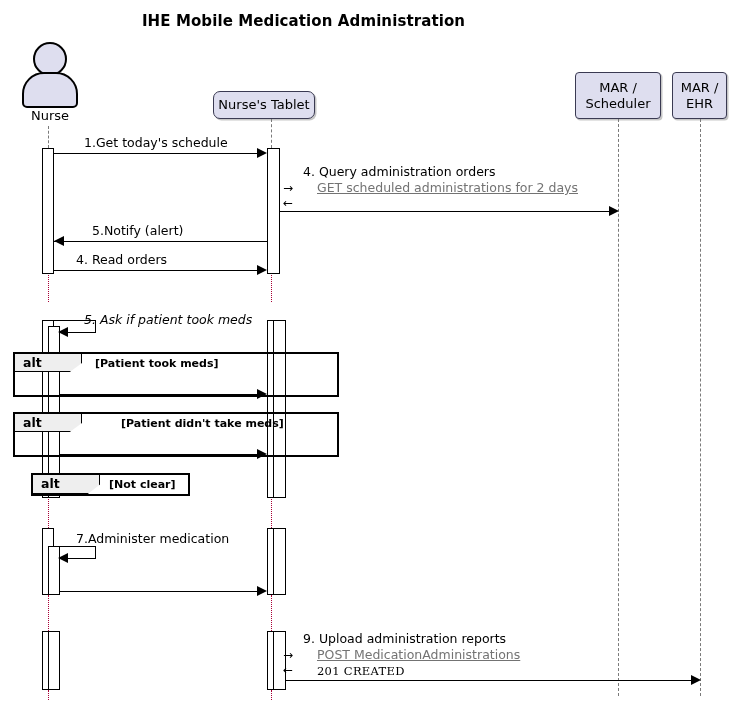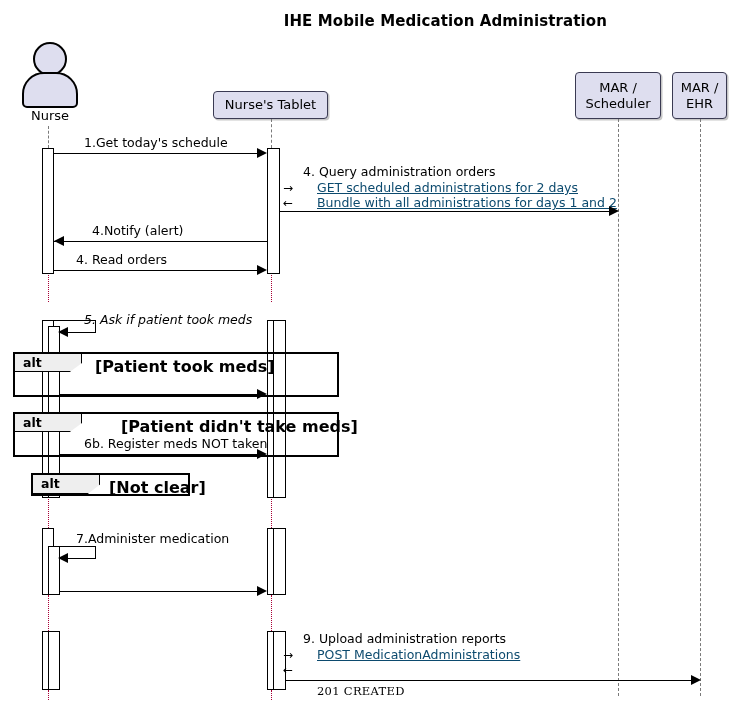--- a/index.html
+++ b/index.html
@@ -1,20 +1,20 @@
 <!DOCTYPE html>
 <html><head>
 <meta charset="utf-8">
 <style>
   html,body{margin:0;padding:0;background:#ffffff;}
   body{width:732px;height:703px;position:relative;overflow:hidden;
        font-family:"DejaVu Sans","Liberation Sans",sans-serif;color:#000;}
   #stage{position:absolute;left:0;top:0;width:732px;height:703px;}
 
-  .title{position:absolute;left:0;top:12px;width:607px;text-align:right;
+  .title{position:absolute;left:0;top:12px;width:607px;text-align:center;
          font-size:15px;font-weight:bold;letter-spacing:.1px;}
 
   
   .pbox{position:absolute;background:#DEDEEF;border:1px solid #3a3a52;
         border-radius:4px;box-sizing:border-box;text-align:center;
         font-size:13px;line-height:16px;display:flex;align-items:center;
         justify-content:center;box-shadow:1.5px 1.5px 0 rgba(0,0,0,.22);}
   .pbox span{display:block;white-space:pre-line;}
 
   .actor{position:absolute;}
@@ -36,46 +36,46 @@
   
   .arrow{position:absolute;height:0;border-top:1px solid #000;}
   .ahead{position:absolute;width:0;height:0;}
   .ahead.r{border-top:5px solid transparent;border-bottom:5px solid transparent;
            border-left:10px solid #000;}
   .ahead.l{border-top:5px solid transparent;border-bottom:5px solid transparent;
            border-right:10px solid #000;}
   .vline{position:absolute;width:0;border-left:1px solid #000;}
 
   .mlabel{position:absolute;font-size:12.5px;white-space:nowrap;line-height:14px;margin-left:20px;}
-  .mlabel.link{color:#0c4a6e;text-decoration:underline;}
+  .mlabel.link{color:#737373;text-decoration:underline;}
   .mlabel.mono{font-family:"DejaVu Serif","Liberation Serif",serif;
                font-size:11.5px;letter-spacing:.3px;}
   .smallarrow{position:absolute;font-size:12px;line-height:12px;color:#000;}
 
   
   .frag{position:absolute;border:2px solid #000;box-sizing:border-box;background:transparent;}
   .fragtab{position:absolute;background:#EEEEEE;border:1px solid #000;box-sizing:border-box;
       font-size:12.5px;font-weight:bold;line-height:18px;padding-left:8px;
       clip-path:polygon(0 0,100% 0,100% 52%,82% 100%,0 100%);}
-  .fragcond{position:absolute;font-size:16px;font-weight:bold;white-space:nowrap;}
+  .fragcond{position:absolute;font-size:11px;font-weight:bold;white-space:nowrap;}
 </style>
 </head>
 <body>
 
 <div id="stage">
 
   <div class="title">IHE Mobile Medication Administration</div>
 
   <div class="actor" style="left:19px;top:42px;width:62px;height:84px;">
     <div class="head"></div>
     <div class="body"></div>
     <div class="alabel">Nurse</div>
   </div>
 
-  <div class="pbox" style="left:213px;top:91px;width:115px;height:28px;">
+  <div class="pbox" style="left:213px;top:91px;width:102px;height:28px;border-radius:7px;">
     <span>Nurse's Tablet</span>
   </div>
 
   <div class="pbox" style="left:575px;top:72px;width:86px;height:47px;">
     <span>MAR /
 Scheduler</span>
   </div>
 
   <div class="pbox" style="left:672px;top:72px;width:55px;height:47px;">
     <span>MAR /
@@ -115,25 +115,24 @@
   <div class="act" style="left:273px;top:631px;width:13px;height:59px;"></div>
 
   <div class="mlabel" style="left:64px;top:136px;">1.Get today's schedule</div>
   <div class="arrow" style="left:54px;top:153px;width:204px;"></div>
   <div class="ahead r" style="left:257px;top:148px;"></div>
 
   <div class="mlabel" style="left:283px;top:165px;">4. Query administration orders</div>
   <div class="smallarrow" style="left:283px;top:182px;">→</div>
   <div class="mlabel link" style="left:297px;top:181px;">GET scheduled administrations for 2 days</div>
   <div class="smallarrow" style="left:283px;top:197px;">←</div>
-  <div class="mlabel link" style="left:297px;top:196px;">Bundle with all administrations for days 1 and 2</div>
   <div class="arrow" style="left:280px;top:211px;width:331px;"></div>
   <div class="ahead r" style="left:609px;top:206px;"></div>
 
-  <div class="mlabel" style="left:72px;top:224px;">4.Notify (alert)</div>
+  <div class="mlabel" style="left:72px;top:224px;">5.Notify (alert)</div>
   <div class="arrow" style="left:54px;top:241px;width:213px;"></div>
   <div class="ahead l" style="left:54px;top:236px;"></div>
 
   <div class="mlabel" style="left:56px;top:253px;">4. Read orders</div>
   <div class="arrow" style="left:54px;top:270px;width:204px;"></div>
   <div class="ahead r" style="left:257px;top:265px;"></div>
 
   <div class="mlabel" style="left:64px;top:313px;font-style:italic;">5. Ask if patient took meds</div>
   <div class="arrow" style="left:48px;top:320px;width:48px;"></div>
   <div class="vline" style="left:95px;top:320px;height:12px;"></div>
@@ -142,38 +141,37 @@
 
   <div class="frag" style="left:13px;top:352px;width:326px;height:45px;"></div>
   <div class="fragtab" style="left:14px;top:353px;width:68px;height:19px;">alt</div>
   <div class="fragcond" style="left:95px;top:357px;">[Patient took meds]</div>
   <div class="arrow" style="left:60px;top:394px;width:198px;"></div>
   <div class="ahead r" style="left:257px;top:389px;"></div>
 
   <div class="frag" style="left:13px;top:412px;width:326px;height:45px;"></div>
   <div class="fragtab" style="left:14px;top:413px;width:68px;height:19px;">alt</div>
   <div class="fragcond" style="left:95px;top:417px;margin-left:26px;">[Patient didn't take meds]</div>
-  <div class="mlabel" style="left:64px;top:437px;">6b. Register meds NOT taken</div>
   <div class="arrow" style="left:60px;top:454px;width:198px;"></div>
   <div class="ahead r" style="left:257px;top:449px;"></div>
 
   <div class="frag" style="left:31px;top:473px;width:159px;height:23px;"></div>
   <div class="fragtab" style="left:32px;top:474px;width:68px;height:20px;">alt</div>
   <div class="fragcond" style="left:109px;top:478px;">[Not clear]</div>
 
   <div class="mlabel" style="left:56px;top:532px;">7.Administer medication</div>
   <div class="arrow" style="left:54px;top:546px;width:42px;"></div>
   <div class="vline" style="left:95px;top:546px;height:12px;"></div>
   <div class="arrow" style="left:60px;top:558px;width:36px;"></div>
   <div class="ahead l" style="left:58px;top:553px;"></div>
 
   <div class="arrow" style="left:60px;top:591px;width:198px;"></div>
   <div class="ahead r" style="left:257px;top:586px;"></div>
 
   <div class="mlabel" style="left:283px;top:632px;">9. Upload administration reports</div>
   <div class="smallarrow" style="left:283px;top:649px;">→</div>
   <div class="mlabel link" style="left:297px;top:648px;">POST MedicationAdministrations</div>
   <div class="smallarrow" style="left:283px;top:664px;">←</div>
-  <div class="mlabel mono" style="left:297px;top:684px;">201  CREATED</div>
+  <div class="mlabel mono" style="left:297px;top:664px;">201  CREATED</div>
   <div class="arrow" style="left:286px;top:680px;width:407px;"></div>
   <div class="ahead r" style="left:691px;top:675px;"></div>
 
 </div>
 
 </body></html>

